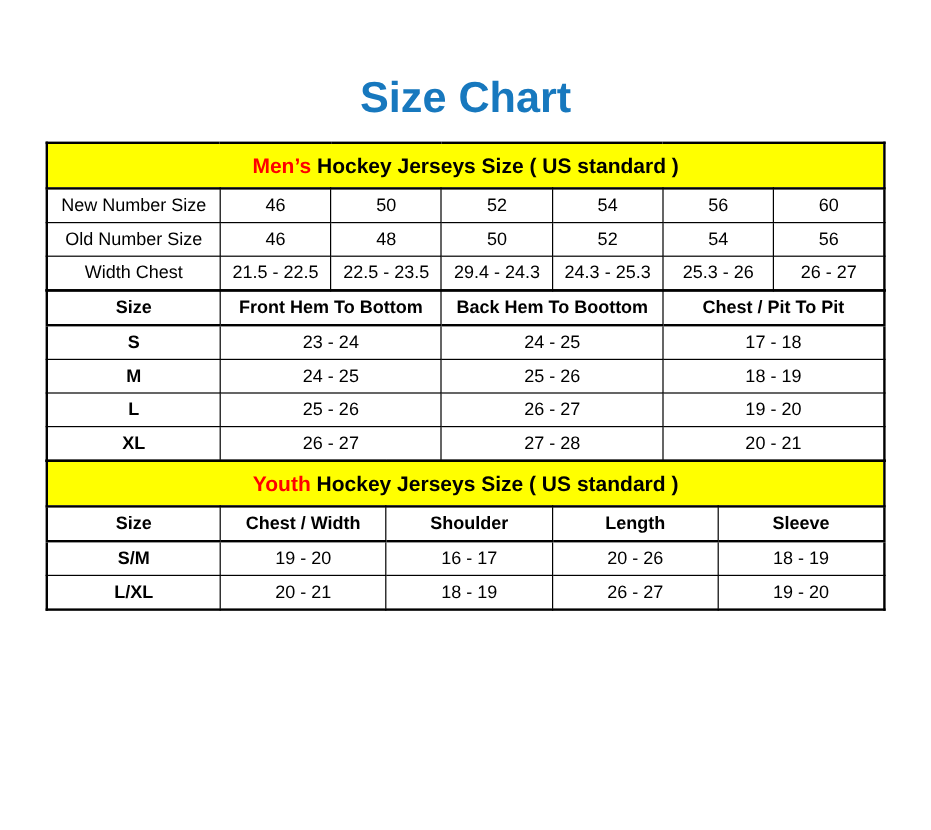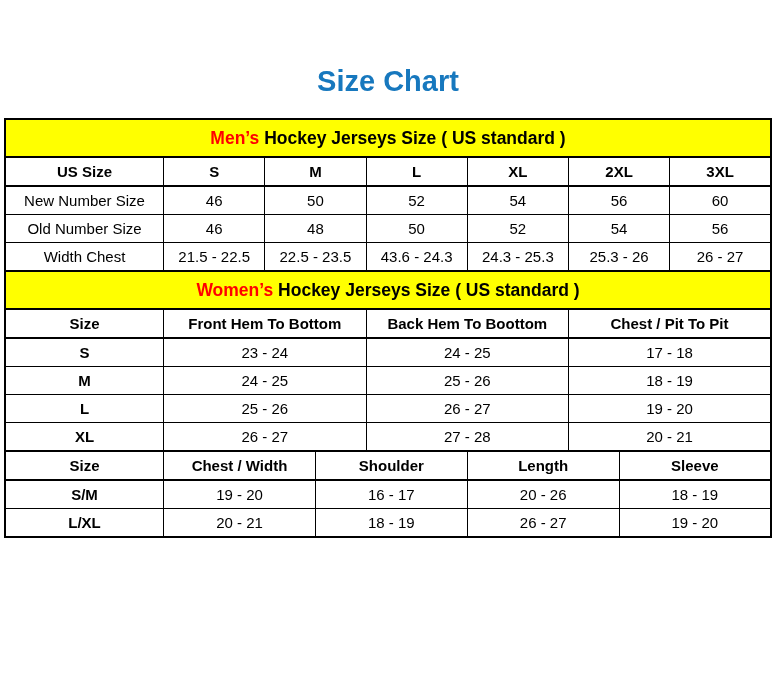--- a/index.html
+++ b/index.html
@@ -2,24 +2,24 @@
 <html style="--title-blue: #1778be; --banner-yellow: #ffff00; --accent-red: #ff0000;"><head>
 <meta charset="utf-8">
 <style>
   html, body { margin: 0; padding: 0; background: #ffffff; }
   body {
     width: 776px; height: 692px; overflow: hidden;
     font-family: "Liberation Sans", sans-serif; color: #000;
   }
   .title {
     margin-top: 62px; text-align: center;
-    font-size: 29px; line-height: 38px; font-weight: bold;
+    font-size: 36px; line-height: 38px; font-weight: bold;
     color: var(--title-blue, #1778be);
   }
-  .tables { width: 768px; margin: 18px auto 0; }
+  .tables { width: 700px; margin: 18px auto 0; }
   table.size-table {
     width: 100%; border-collapse: collapse; table-layout: fixed;
     border: 2px solid #000;
   }
   table.size-table + table.size-table { margin-top: -2px; }
   .size-table th, .size-table td {
     border: 1px solid #000; text-align: center; vertical-align: middle;
     font-size: 15px; padding: 1px 2px; height: 25px;
     overflow: hidden; white-space: nowrap;
   }
@@ -51,29 +51,20 @@
         <col>
         <col>
         <col>
         <col>
         <col>
       </colgroup>
       <tbody>
         <tr class="banner">
           <th colspan="7"><span class="hl">Men’s</span><span> Hockey Jerseys Size ( US standard )</span></th>
         </tr>
-        <tr class="cols">
-          <th>US Size</th>
-          <th>S</th>
-          <th>M</th>
-          <th>L</th>
-          <th>XL</th>
-          <th>2XL</th>
-          <th>3XL</th>
-        </tr>
         <tr>
           <td class="rlabel">New Number Size</td>
           <td>46</td>
           <td>50</td>
           <td>52</td>
           <td>54</td>
           <td>56</td>
           <td>60</td>
         </tr>
         <tr>
@@ -82,38 +73,35 @@
           <td>48</td>
           <td>50</td>
           <td>52</td>
           <td>54</td>
           <td>56</td>
         </tr>
         <tr>
           <td class="rlabel">Width Chest</td>
           <td>21.5 - 22.5</td>
           <td>22.5 - 23.5</td>
-          <td>43.6 - 24.3</td>
+          <td>29.4 - 24.3</td>
           <td>24.3 - 25.3</td>
           <td>25.3 - 26</td>
           <td>26 - 27</td>
         </tr>
       </tbody>
     </table>
     <table class="size-table">
       <colgroup>
         <col style="width: 20.7%;">
         <col>
         <col>
         <col>
       </colgroup>
       <tbody>
-        <tr class="banner">
-          <th colspan="4"><span class="hl">Women’s</span><span> Hockey Jerseys Size ( US standard )</span></th>
-        </tr>
         <tr class="cols">
           <th>Size</th>
           <th>Front Hem To Bottom</th>
           <th>Back Hem To <span class="wavy">Boottom</span></th>
           <th>Chest / Pit To Pit</th>
         </tr>
         <tr>
           <td class="rlabel bold">S</td>
           <td>23 - 24</td>
           <td>24 - 25</td>
@@ -141,20 +129,23 @@
     </table>
     <table class="size-table">
       <colgroup>
         <col style="width: 20.7%;">
         <col>
         <col>
         <col>
         <col>
       </colgroup>
       <tbody>
+        <tr class="banner">
+          <th colspan="5"><span class="hl">Youth</span><span> Hockey Jerseys Size ( US standard )</span></th>
+        </tr>
         <tr class="cols">
           <th>Size</th>
           <th>Chest / Width</th>
           <th>Shoulder</th>
           <th>Length</th>
           <th>Sleeve</th>
         </tr>
         <tr>
           <td class="rlabel bold">S/M</td>
           <td>19 - 20</td>

